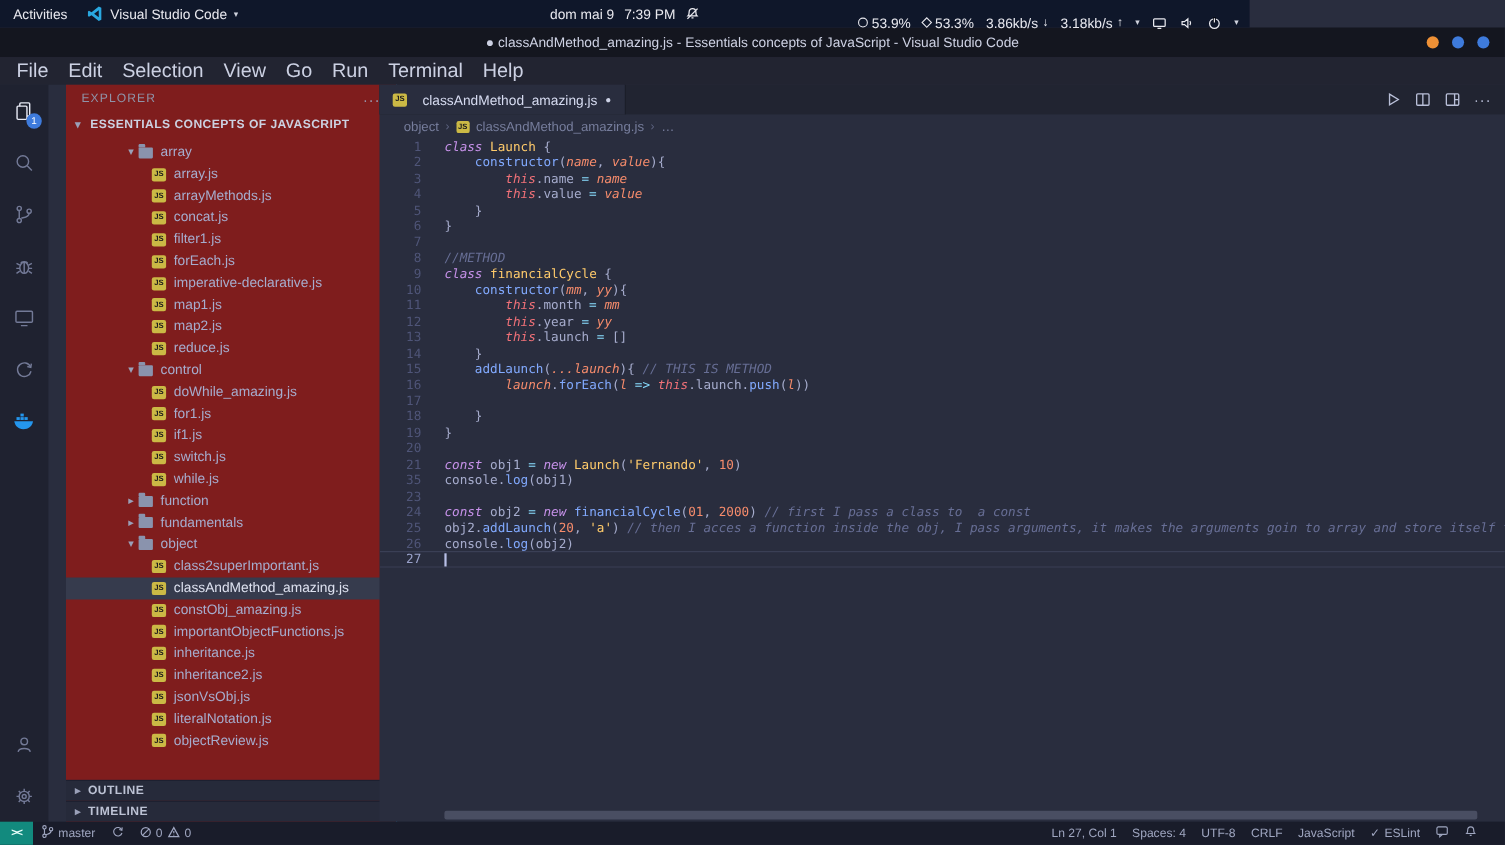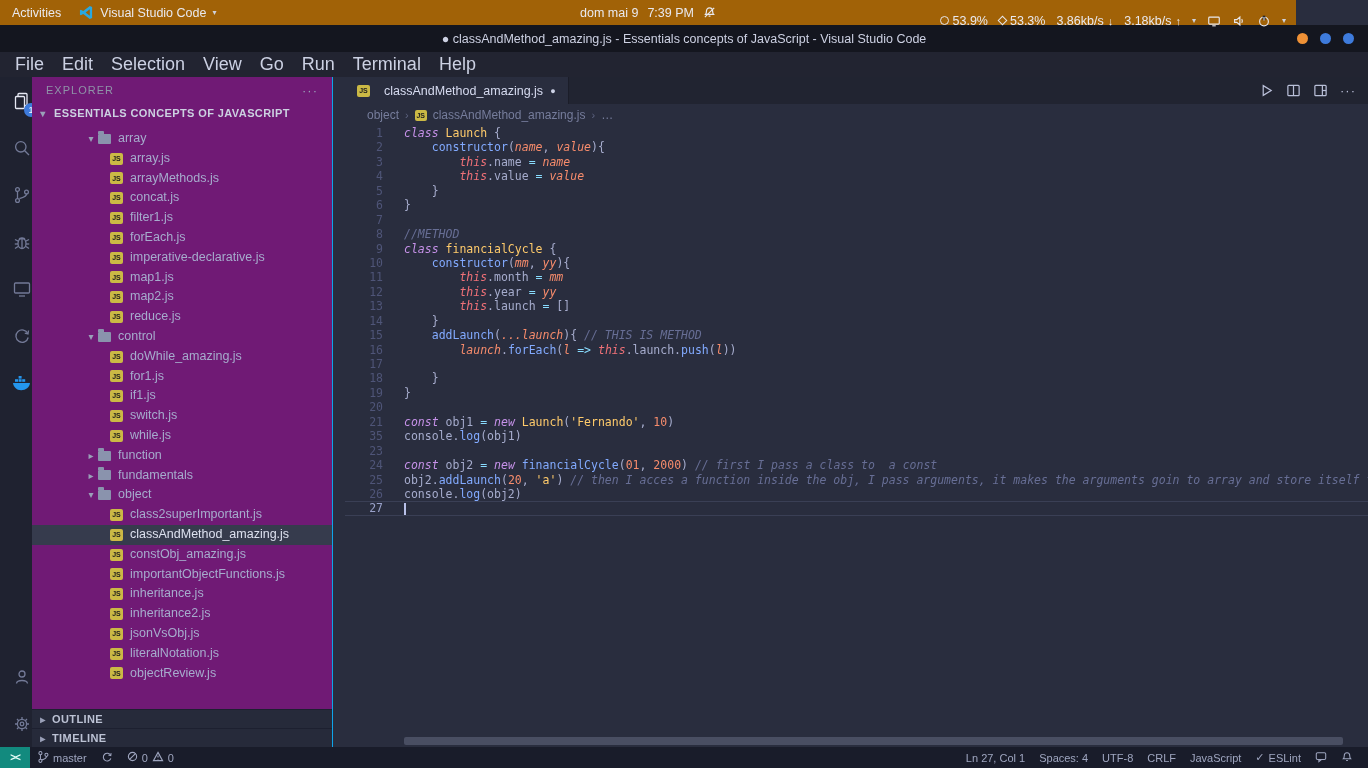--- a/index.html
+++ b/index.html
@@ -1,20 +1,20 @@
 <!DOCTYPE html>
 <html><head>
 <meta charset="utf-8">
 <style>
   * { margin:0; padding:0; box-sizing:border-box; }
   html,body { width:1368px; height:768px; overflow:hidden; background:#292d3e;
     font-family:"Liberation Sans", sans-serif; }
 
   
-  #topbar { position:absolute; top:0; left:0; width:1296px; height:25px; background:#a16207;
+  #topbar { position:absolute; top:0; left:0; width:1136px; height:25px; background:#0f172a;
     color:#e9e9ef; font-size:12.5px; display:flex; align-items:center; z-index:30; }
   #topbar .left { display:flex; align-items:center; gap:18px; padding-left:12px; }
   #topbar .center { position:absolute; left:50%; transform:translateX(-50%); display:flex; gap:9px; align-items:center; }
   #topbar .right { margin-left:auto; display:flex; align-items:center; gap:11px; padding-right:10px;margin-top:16px; }
   .appmenu { display:flex; align-items:center; gap:6px; }
   .caret { font-size:8px; color:#cfd2dd; }
   .ind { display:flex; align-items:center; gap:4px; }
   .ind-gear { width:9px; height:9px; border:1.5px solid #e6e6ec; border-radius:50%; display:inline-block; }
   .ind-diamond { width:7px; height:7px; border:1.5px solid #e6e6ec; transform:rotate(45deg); display:inline-block; }
   .arrow { font-size:11px; }
@@ -42,21 +42,21 @@
   .act-icon { width:44px; height:47px; display:flex; align-items:center; justify-content:center;
     color:#737a97; position:relative; }
   .act-icon.active { color:#e6e9f4; }
   .act-icon svg { stroke:currentColor; fill:none; stroke-width:1.3; }
   .act-icon.docker svg { stroke:none; fill:#2496ed; }
   .badge { position:absolute; right:6px; bottom:7px; width:14px; height:14px; border-radius:50%;
     background:#3e7bdc; color:#fff; font-size:9px; display:flex; align-items:center; justify-content:center; }
   .act-bottom { margin-top:auto; display:flex; flex-direction:column; align-items:center; }
 
   
-  #sidebar { position:absolute; left:32px; top:0; width:301px; height:100%; background:#701a75;
+  #sidebar { position:absolute; left:60px; top:0; width:301px; height:100%; background:#7f1d1d;
     border-right:1px solid #0ea5e9; overflow:hidden; }
   .explorer-title { height:26px; display:flex; align-items:center; padding:0 14px; color:#8f93a8;
     font-size:11px; letter-spacing:1px; }
   .explorer-title .more { margin-left:auto; color:#9aa0b8; font-size:13px; letter-spacing:1px; }
   .section-header { height:20px; display:flex; align-items:center; gap:4px; padding-left:4px;
     color:#ccd1e1; font-size:11px; font-weight:bold; letter-spacing:.4px; }
   .chev { color:#9aa0b8; font-size:10px; width:14px; text-align:center; display:inline-block; }
   #file-tree { position:absolute; top:52px; left:0; right:0; bottom:39px; overflow:hidden; }
   .tree-row { height:19.8px; line-height:19.8px; display:flex; align-items:center; color:#a6accd;
     font-size:12.5px; white-space:nowrap; padding-left:52px; }
@@ -111,21 +111,21 @@
 
   #hscrollbar { position:absolute; left:59px; right:25px; bottom:2px; height:8px;
     background:rgba(135,140,165,.35); border-radius:2px; }
 
   
   #statusbar { position:absolute; bottom:0; left:0; width:1368px; height:21px; background:#191c2a;
     color:#9fa6c0; font-size:11px; display:flex; align-items:center; }
   .sb-item { display:flex; align-items:center; gap:4px; padding:0 7px; height:100%; }
   #remote-box { width:30px; height:100%; background:#128a7e; color:#eafffb; display:flex;
     align-items:center; justify-content:center; font-size:10px; font-weight:bold; letter-spacing:-1px; }
-  .sb-right { margin-left:auto; display:flex; align-items:center; height:100%; padding-right:8px; }
+  .sb-right { margin-left:auto; display:flex; align-items:center; height:100%; padding-right:18px; }
   .sb-icon svg { stroke:currentColor; fill:none; stroke-width:1.2; }
 
   .icon-svg { display:inline-flex; align-items:center; justify-content:center; }
   .icon-svg svg { stroke:currentColor; fill:none; stroke-width:1.3; }
 </style>
 </head>
 <body>
 
 <div id="topbar">
   <div class="left">

